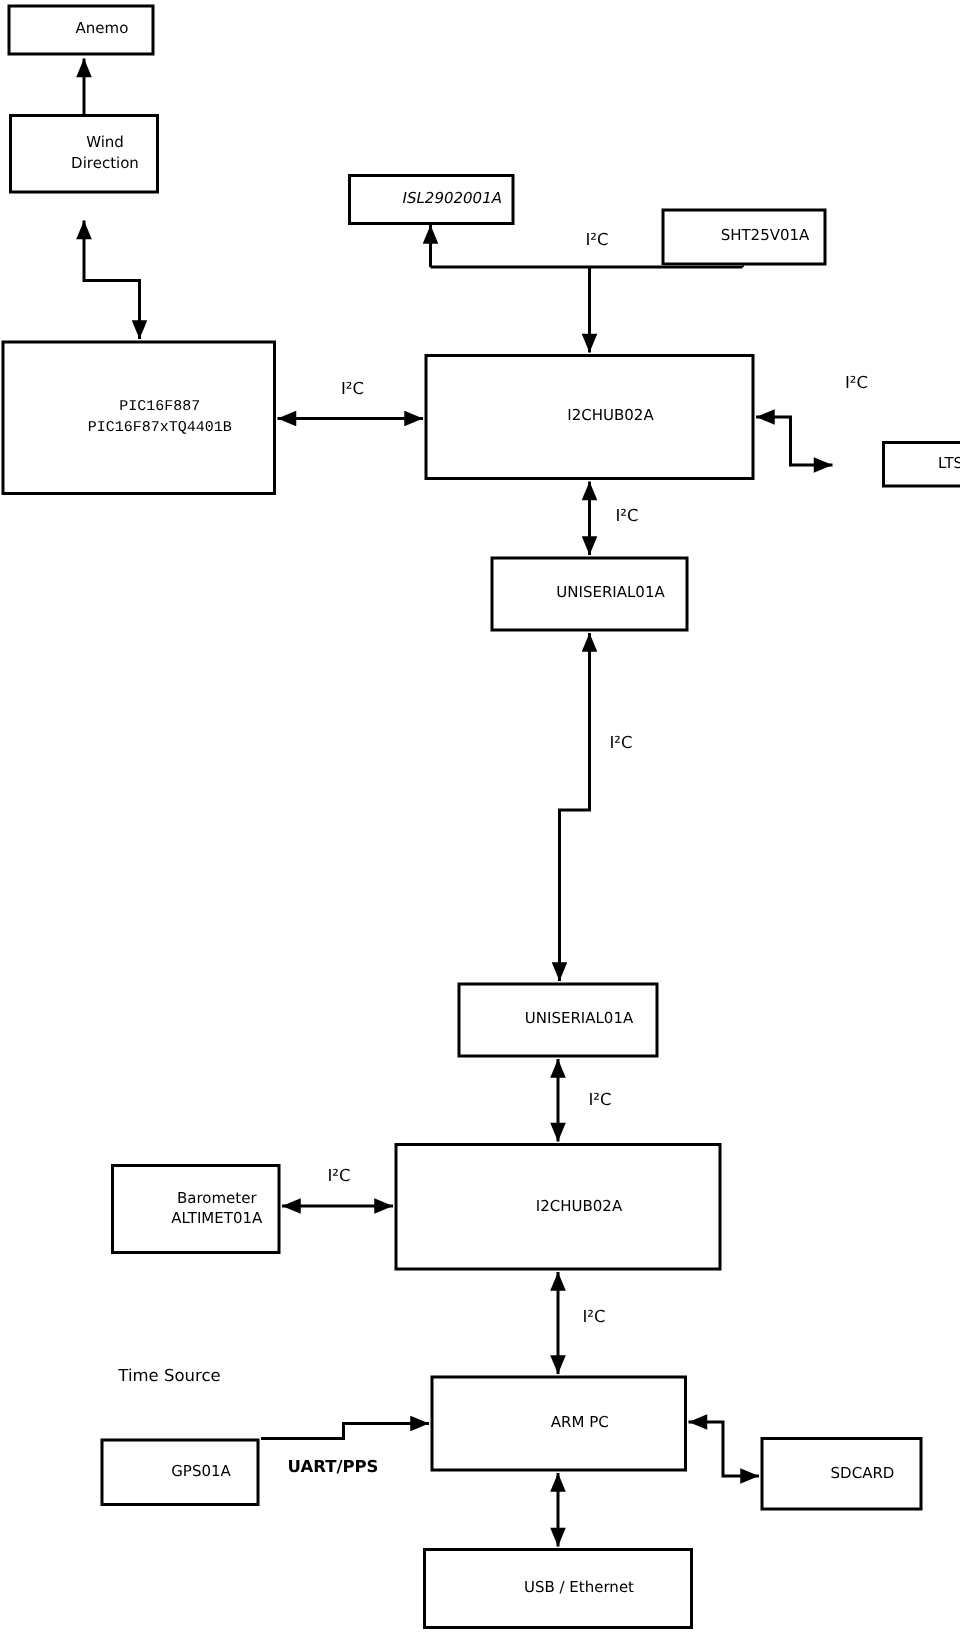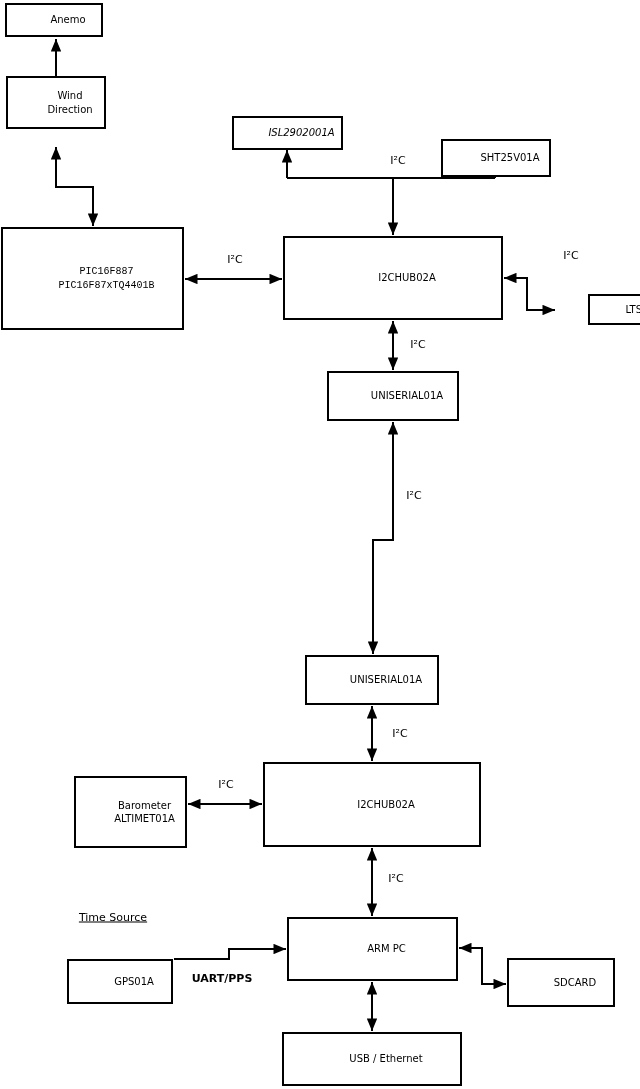--- a/index.html
+++ b/index.html
@@ -106,21 +106,21 @@
   <div class="node" style="left:283px; top:236px; width:220px; height:84px;">I2CHUB02A</div>
 
   <div class="node" style="left:556px; top:294px; width:83px; height:31px;margin-left:32px;">LTS01A</div>
 
   <div class="node" style="left:327px; top:371px; width:132px; height:50px;">UNISERIAL01A</div>
 
   <div class="node" style="left:305px; top:655px; width:134px; height:50px;">UNISERIAL01A</div>
 
   <div class="node" style="left:263px; top:762px; width:218px; height:85px;">I2CHUB02A</div>
 
-  <div class="node" style="left:74px; top:776px; width:113px; height:72px;">Barometer
+  <div class="node" style="left:74px; top:776px; width:113px; height:60px;">Barometer
 ALTIMET01A</div>
 
   <div class="node" style="left:67px; top:959px; width:106px; height:45px;">GPS01A</div>
 
   <div class="node" style="left:287px; top:917px; width:171px; height:64px;">ARM PC</div>
 
   <div class="node" style="left:282px; top:1032px; width:180px; height:54px;">USB / Ethernet</div>
 
   <div class="node" style="left:507px; top:958px; width:108px; height:49px;">SDCARD</div>
 
@@ -133,17 +133,17 @@
   <div class="edge-label" style="left:418px; top:344px;">I²C</div>
 
   <div class="edge-label" style="left:414px; top:495px;">I²C</div>
 
   <div class="edge-label" style="left:400px; top:733px;">I²C</div>
 
   <div class="edge-label" style="left:226px; top:784px;">I²C</div>
 
   <div class="edge-label" style="left:396px; top:878px;">I²C</div>
 
-  <div class="edge-label" style="left:113px; top:917px;text-decoration:underline;">Time Source</div>
+  <div class="edge-label" style="left:113px; top:917px;">Time Source</div>
 
   <div class="edge-label" style="left:222px; top:978px;font-weight:bold;">UART/PPS</div>
 
 </div>
 
 </body></html>

